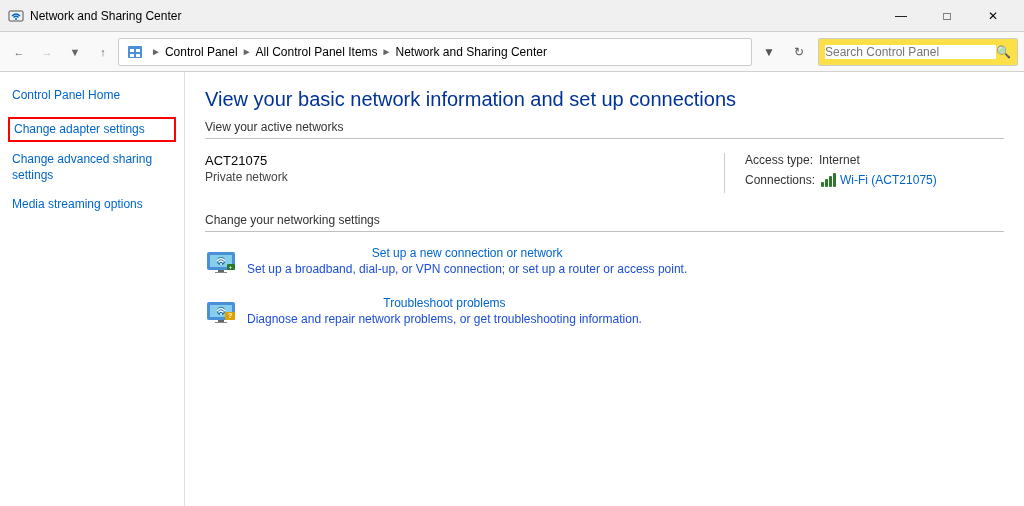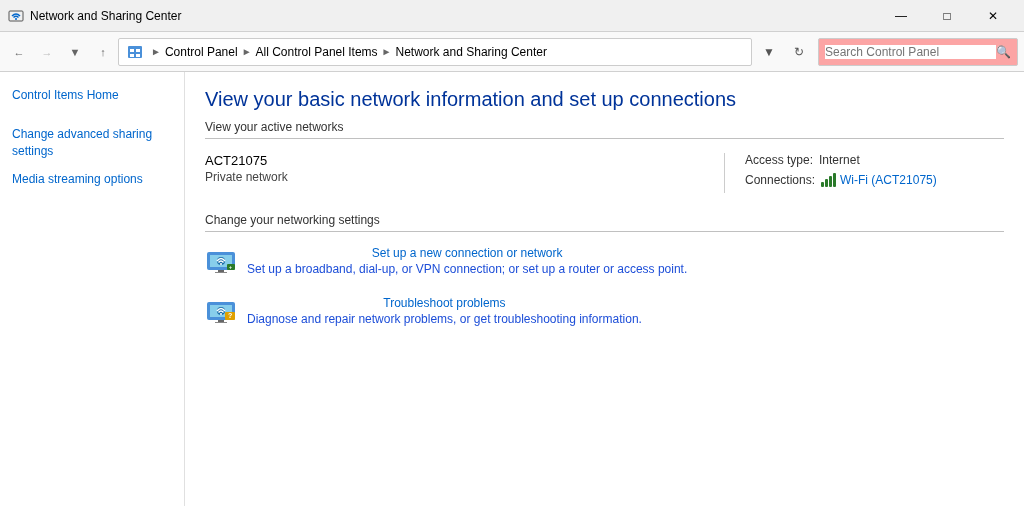--- a/index.html
+++ b/index.html
@@ -75,21 +75,21 @@
       cursor: pointer; border-radius: 2px; font-size: 12px; color: #555;
       margin-left: 2px;
     }
     .search-box {
       width: 200px;
       height: 28px;
       border: 1px solid #ccc;
       border-radius: 2px;
       display: flex;
       align-items: center;
-      background: #fca5a5;
+      background: #fde047;
       padding: 0 6px;
       margin-left: 4px;
     }
     .search-input {
       border: none; outline: none; font-size: 12px; flex: 1; color: #999;
     }
     .search-icon-btn {
       color: #666; font-size: 12px; cursor: pointer;
     }
 
@@ -273,22 +273,23 @@
   <button class="refresh-btn">↻</button>
   <div class="search-box">
     <input class="search-input" placeholder="Search Control Panel" type="text" style="">
     <span class="search-icon-btn">🔍</span>
   </div>
 </div>
 
 <div class="main-layout">
 
   <div class="sidebar">
-    <a class="sidebar-link">Control Items Home</a>
+    <a class="sidebar-link">Control Panel Home</a>
     <div style="height:10px;"></div>
+    <a class="sidebar-link highlighted">Change adapter settings</a>
     <div style="height:6px;"></div>
     <a class="sidebar-link">Change advanced sharing settings</a>
     <div style="height:6px;"></div>
     <a class="sidebar-link">Media streaming options</a>
   </div>
 
   <div class="content">
     <div class="page-title">View your basic network information and set up connections</div>
 
     <div class="section-header">View your active networks</div>

